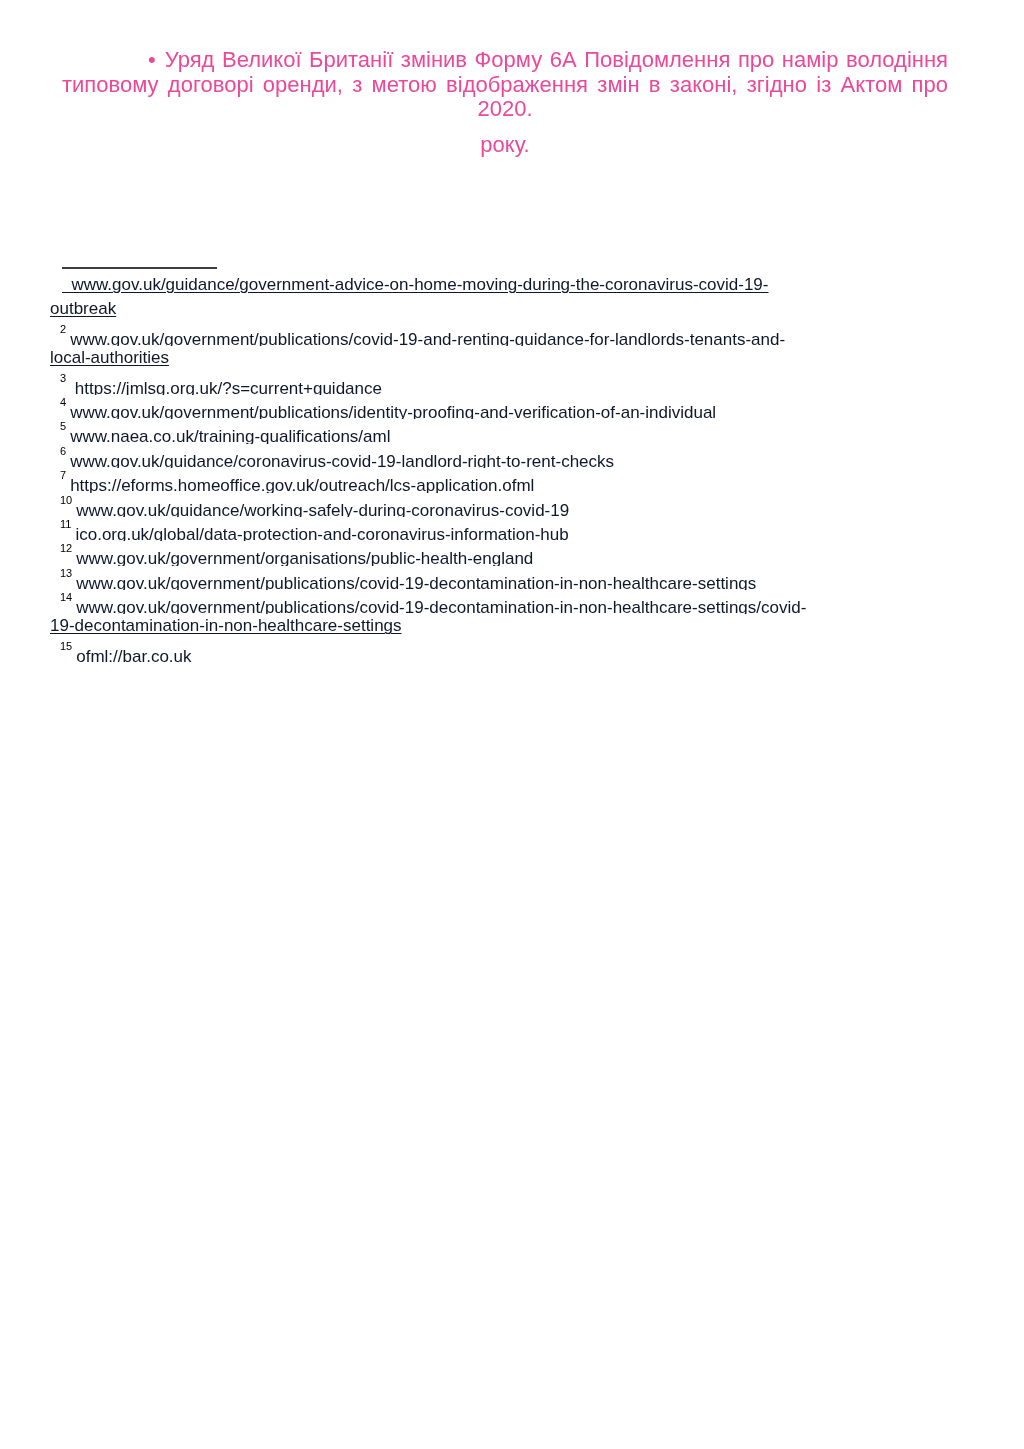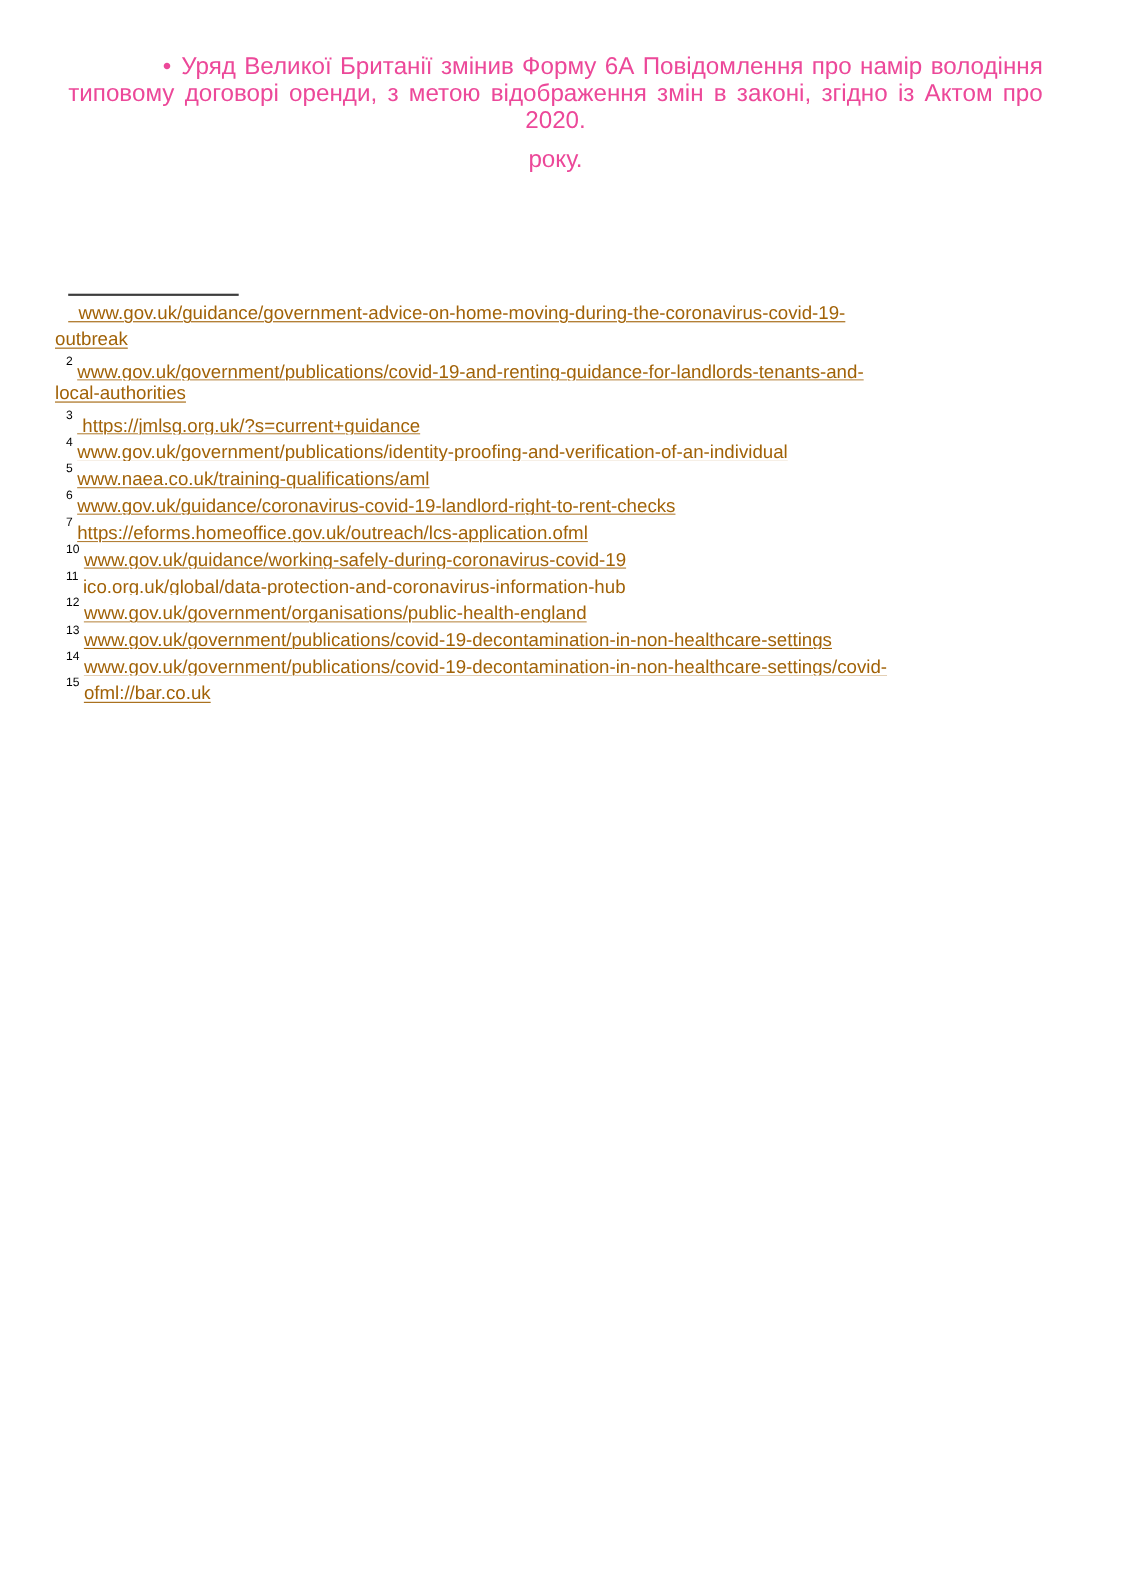--- a/index.html
+++ b/index.html
@@ -73,21 +73,21 @@
   .fn-line.fn-first.no-marker { padding-left: 12px; }
   .fn-marker {
     display: inline-block;
     font-size: 11px;
     position: relative;
     top: -5px;
     margin-right: 4px;
     color: #000000;
   }
   .fn-link {
-    color: #a16207;
+    color: #0f172a;
     text-decoration: underline;
     text-decoration-thickness: 1px;
     text-underline-offset: 2px;
     cursor: pointer;
   }
 </style>
 </head>
 <body>
 
 <div class="page">
@@ -150,20 +150,21 @@
     <div>
       <div class="fn-line fn-first"><sup class="fn-marker">12</sup><a class="fn-link">www.gov.uk/government/organisations/public-health-england</a></div>
     </div>
 
     <div>
       <div class="fn-line fn-first"><sup class="fn-marker">13</sup><a class="fn-link">www.gov.uk/government/publications/covid-19-decontamination-in-non-healthcare-settings</a></div>
     </div>
 
     <div>
       <div class="fn-line fn-first"><sup class="fn-marker">14</sup><a class="fn-link">www.gov.uk/government/publications/covid-19-decontamination-in-non-healthcare-settings/covid-</a></div>
+      <div class="fn-line"><a class="fn-link">19-decontamination-in-non-healthcare-settings</a></div>
     </div>
 
     <div>
       <div class="fn-line fn-first"><sup class="fn-marker">15</sup><a class="fn-link">ofml://bar.co.uk</a></div>
     </div>
 
   </div>
 </div>
 
 </body></html>

